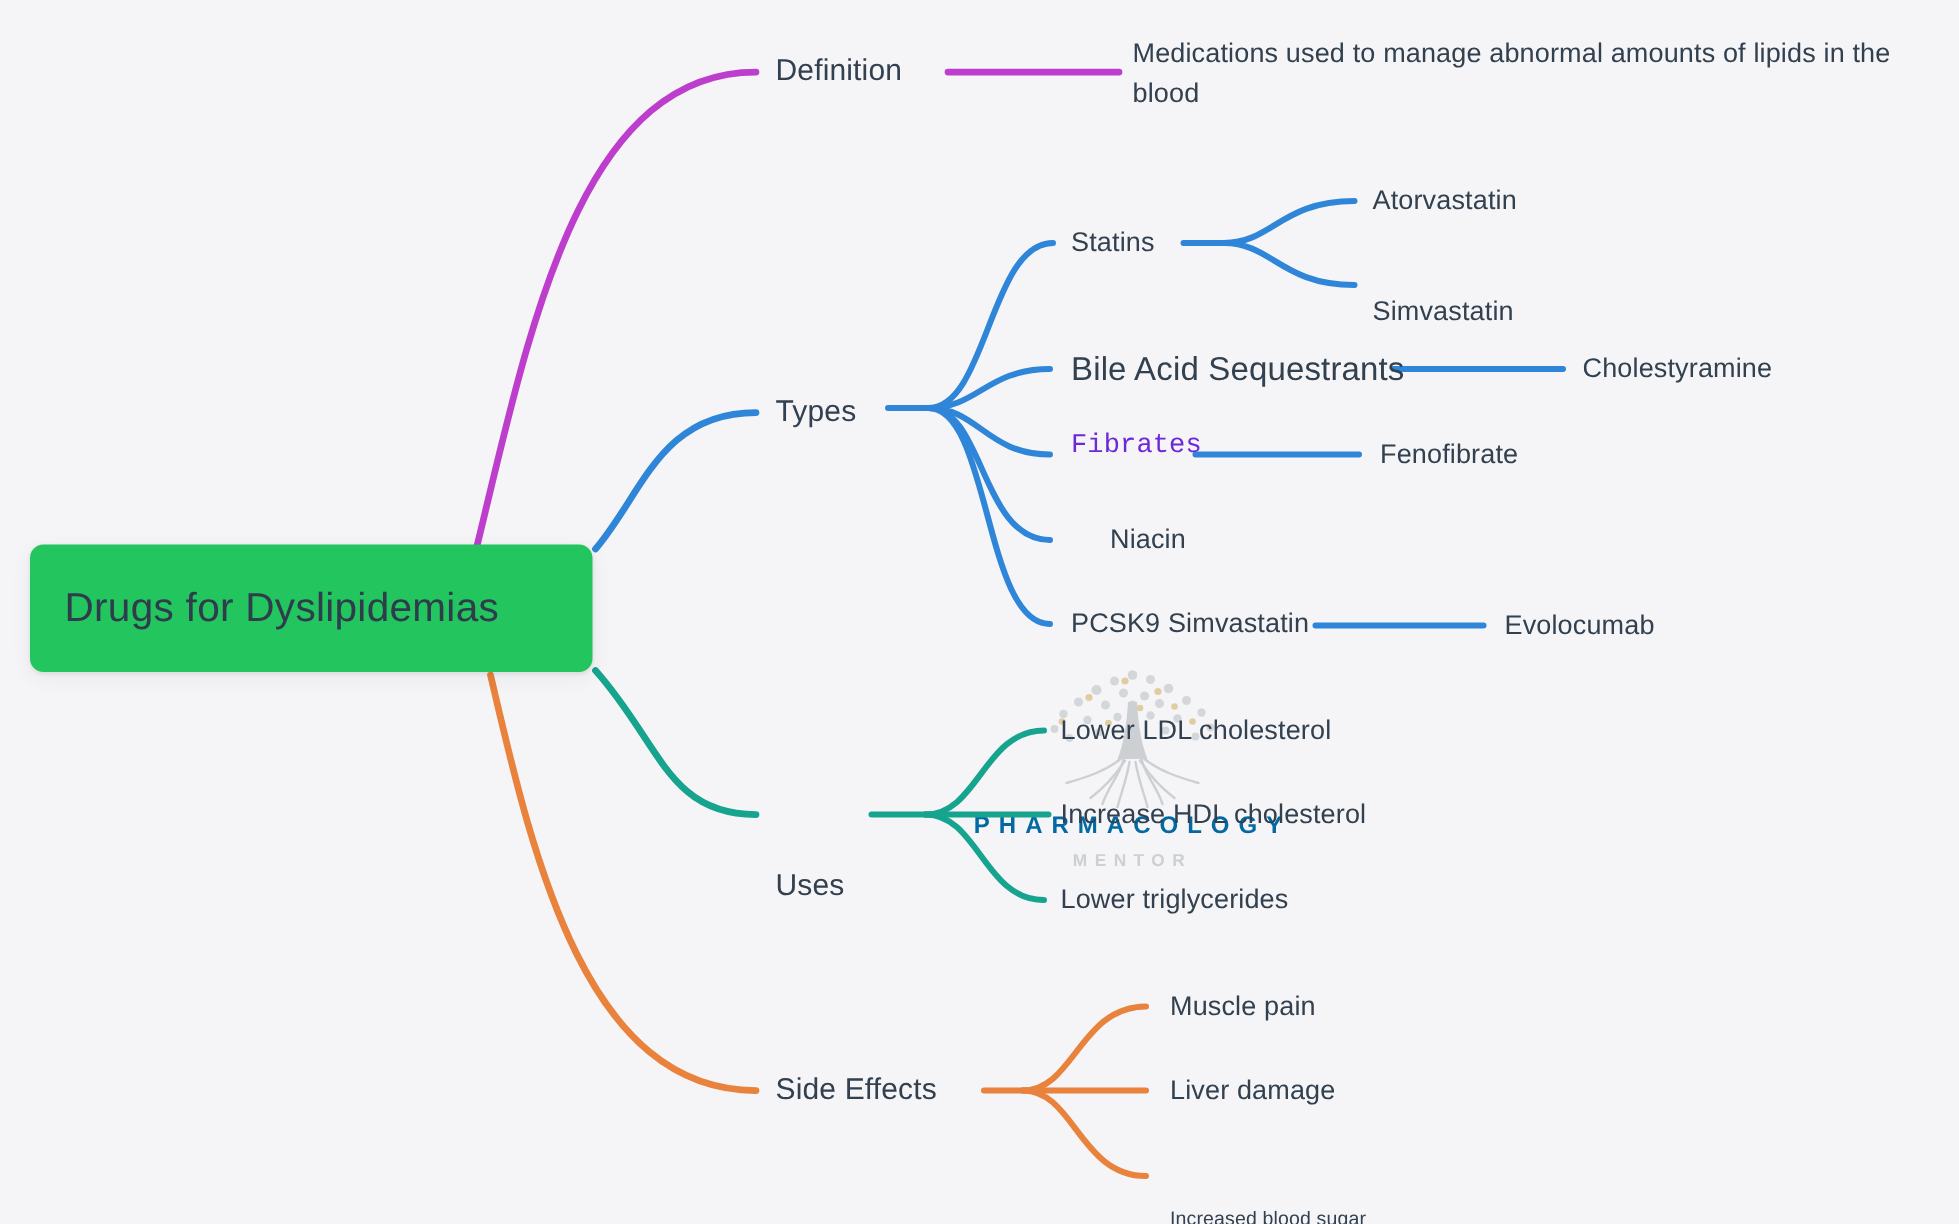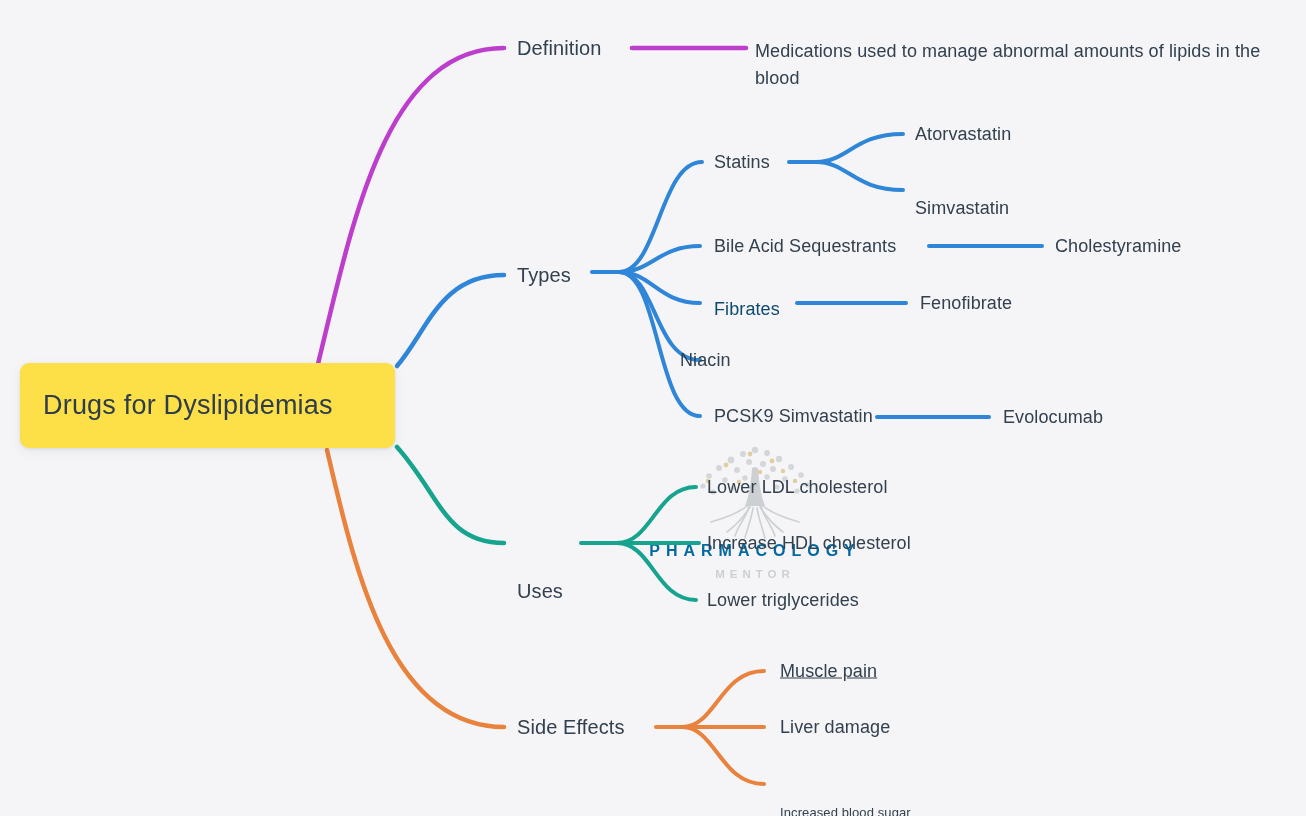--- a/index.html
+++ b/index.html
@@ -20,21 +20,20 @@
     color:#32404f;
     white-space:nowrap;
     z-index:3;
     letter-spacing:0.1px;
   }
   .node-label.block{
     transform:none;
     white-space:normal;
     width:525px;
     line-height:27px;
-    margin-top:16px;
   }
   #root-node{
     position:absolute;
     left:20px;top:363px;width:375px;height:85px;
     background:#ffffff;
     border-radius:9px;
     box-shadow:0 1px 3px rgba(40,50,60,0.10), 0 4px 14px rgba(40,50,60,0.06);
     display:flex;align-items:center;
     padding-left:23px;box-sizing:border-box;
     z-index:4;
@@ -82,44 +81,44 @@
       <path d="M617,543 C652,543 656,487 696,487" stroke="#17a48f" stroke-width="4"></path>
       <path d="M617,543 L699,543" stroke="#17a48f" stroke-width="4"></path>
       <path d="M617,543 C652,543 656,600 696,600" stroke="#17a48f" stroke-width="4"></path>
       <path d="M327,450 C355,570 390,727 504,727" stroke="#e8823c" stroke-width="4.5"></path>
       <path d="M656,727 L682,727" stroke="#e8823c" stroke-width="4"></path>
       <path d="M682,727 C716,727 720,671 764,671" stroke="#e8823c" stroke-width="4"></path>
       <path d="M682,727 L764,727" stroke="#e8823c" stroke-width="4"></path>
       <path d="M682,727 C716,727 720,784 764,784" stroke="#e8823c" stroke-width="4"></path>
     </svg>
 
-  <div id="root-node" style="background: #fde047;">
+  <div id="root-node" style="background: #22c55e;">
     <span id="root-label" style="color: rgb(46, 60, 76);">Drugs for Dyslipidemias</span>
   </div>
 
   <div id="labels">
       <span class="node-label" style="left: 517px; top: 48px; font-size: 20px; color: rgb(50, 64, 79);">Definition</span>
       <span class="node-label block" style="left: 755px; top: 22px; font-size: 18px; color: rgb(50, 64, 79);">Medications used to manage abnormal amounts of lipids in the blood</span>
       <span class="node-label" style="left: 517px; top: 275px; font-size: 20px; color: rgb(50, 64, 79);">Types</span>
       <span class="node-label" style="left: 714px; top: 162px; font-size: 18px; color: rgb(50, 64, 79);">Statins</span>
       <span class="node-label" style="left: 915px; top: 134px; font-size: 18px; color: rgb(50, 64, 79);">Atorvastatin</span>
       <span class="node-label" style="left: 915px; top: 190px; font-size: 18px; color: rgb(50, 64, 79); margin-top: 18px;">Simvastatin</span>
-      <span class="node-label" style="left: 714px; top: 246px; font-size: 18px; color: rgb(50, 64, 79);">Bile Acid Sequestrants</span>
+      <span class="node-label" style="left: 714px; top: 246px; font-size: 22px; color: rgb(50, 64, 79);">Bile Acid Sequestrants</span>
       <span class="node-label" style="left: 1055px; top: 246px; font-size: 18px; color: rgb(50, 64, 79);">Cholestyramine</span>
-      <span class="node-label" style="left: 714px; top: 309px; font-size: 18px; color: #0c4a6e;">Fibrates</span>
+      <span class="node-label" style="left: 714px; top: 297px; font-size: 18px; color: #6d28d9; font-family: Liberation Mono, monospace;">Fibrates</span>
       <span class="node-label" style="left: 920px; top: 303px; font-size: 18px; color: rgb(50, 64, 79);">Fenofibrate</span>
-      <span class="node-label" style="left: 680px; top: 360px; font-size: 18px; color: rgb(50, 64, 79);">Niacin</span>
+      <span class="node-label" style="left: 740px; top: 360px; font-size: 18px; color: rgb(50, 64, 79);">Niacin</span>
       <span class="node-label" style="left: 714px; top: 416px; font-size: 18px; color: rgb(50, 64, 79);">PCSK9 Simvastatin</span>
       <span class="node-label" style="left: 1003px; top: 417px; font-size: 18px; color: rgb(50, 64, 79);">Evolocumab</span>
       <span class="node-label" style="left: 517px; top: 543px; font-size: 20px; color: rgb(50, 64, 79); margin-top: 48px;">Uses</span>
       <span class="node-label" style="left: 707px; top: 487px; font-size: 18px; color: rgb(50, 64, 79);">Lower LDL cholesterol</span>
       <span class="node-label" style="left: 707px; top: 543px; font-size: 18px; color: rgb(50, 64, 79);">Increase HDL cholesterol</span>
       <span class="node-label" style="left: 707px; top: 600px; font-size: 18px; color: rgb(50, 64, 79);">Lower triglycerides</span>
       <span class="node-label" style="left: 517px; top: 727px; font-size: 20px; color: rgb(50, 64, 79);">Side Effects</span>
-      <span class="node-label" style="left: 780px; top: 671px; font-size: 18px; color: rgb(50, 64, 79); text-decoration: underline;">Muscle pain</span>
+      <span class="node-label" style="left: 780px; top: 671px; font-size: 18px; color: rgb(50, 64, 79);">Muscle pain</span>
       <span class="node-label" style="left: 780px; top: 727px; font-size: 18px; color: rgb(50, 64, 79);">Liver damage</span>
       <span class="node-label" style="left: 780px; top: 784px; font-size: 13px; color: rgb(50, 64, 79); margin-top: 28px;">Increased blood sugar</span>
     </div>
 
   <div id="watermark">
     <svg id="tree-logo" width="140" height="110" viewBox="0 0 140 110">
       <g transform="translate(70,60)">
 
         <g fill="#d4d7d9">
           <circle cx="0" cy="-48" r="3.2"></circle>

